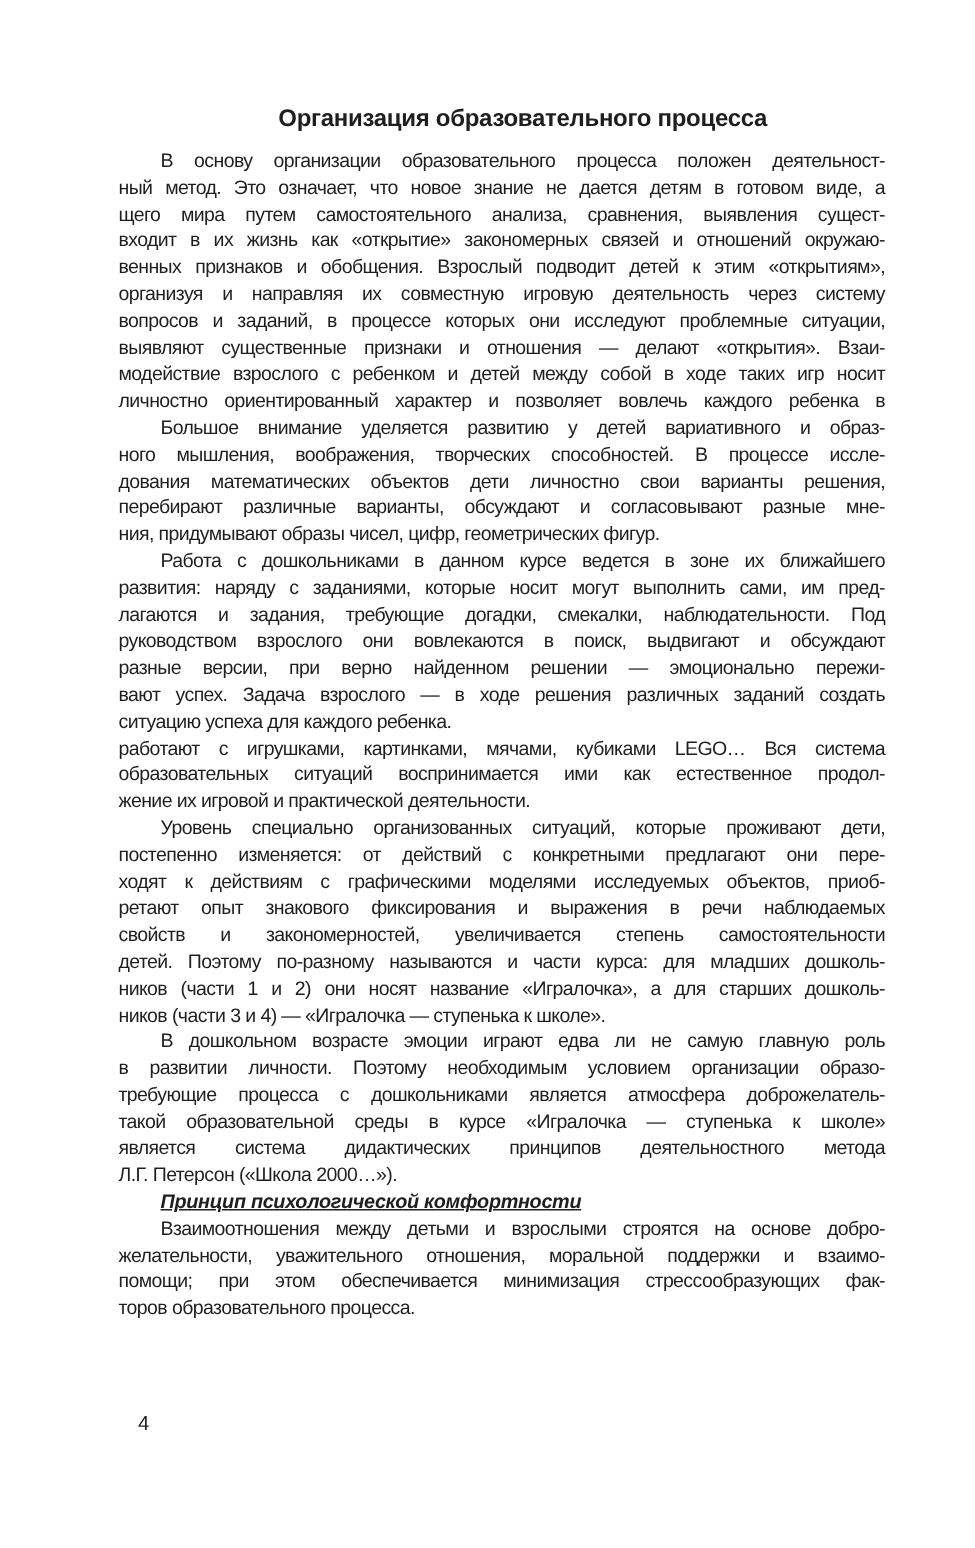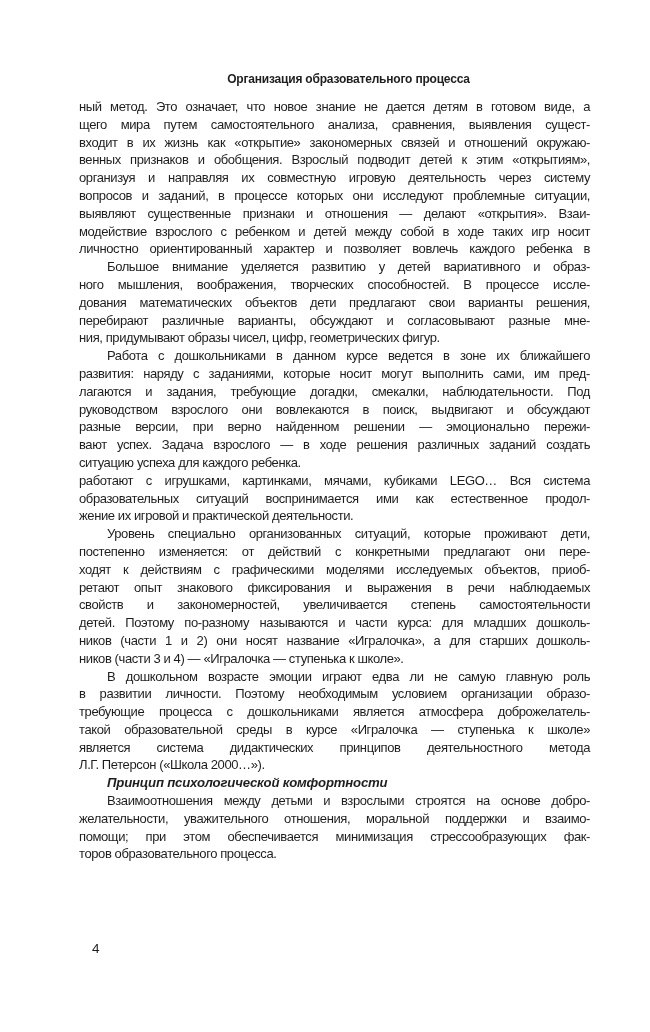--- a/index.html
+++ b/index.html
@@ -21,21 +21,21 @@
   }
   .text-col {
     position: absolute;
     left: 79px;
     top: 70px;
     width: 511px;
     color: #1e1e1e;
   }
   .title {
     font-weight: bold;
-    font-size: 12px;
+    font-size: 16px;
     line-height: 19px;
     letter-spacing: -0.2px;
     text-align: center;
     margin: 0 0 9px 28px;
   }
   .para {
     margin: 0;
     padding: 0;
   }
   .line {
@@ -55,51 +55,53 @@
   }
   .subheading {
     font-weight: bold;
     font-style: italic;
     font-size: 13.2px;
     line-height: 17.8px;
     height: 17.8px;
     letter-spacing: -0.2px;
     text-indent: 28px;
     margin: 0;
+    text-decoration: underline;
   }
   .pagenum {
     position: absolute;
     left: 92px;
     top: 941px;
     font-size: 13.5px;
     color: #1e1e1e;
   }
 </style>
 </head>
 <body style="background: rgb(255, 255, 255);">
 
 <div class="page">
   <div class="text-col" style="color: rgb(30, 30, 30);">
     <h1 class="title">Организация образовательного процесса</h1>
     <div id="doc-body">
         <div class="para">
+          <div class="line first">В основу организации образовательного процесса положен деятельност-</div>
           <div class="line">ный метод. Это означает, что новое знание не дается детям в готовом виде, а</div>
           <div class="line">щего мира путем самостоятельного анализа, сравнения, выявления сущест-</div>
           <div class="line">входит в их жизнь как «открытие» закономерных связей и отношений окружаю-</div>
           <div class="line">венных признаков и обобщения. Взрослый подводит детей к этим «открытиям»,</div>
           <div class="line">организуя и направляя их совместную игровую деятельность через систему</div>
           <div class="line">вопросов и заданий, в процессе которых они исследуют проблемные ситуации,</div>
           <div class="line">выявляют существенные признаки и отношения — делают «открытия». Взаи-</div>
           <div class="line">модействие взрослого с ребенком и детей между собой в ходе таких игр носит</div>
           <div class="line">личностно ориентированный характер и позволяет вовлечь каждого ребенка в</div>
         </div>
         <div class="para">
           <div class="line first">Большое внимание уделяется развитию у детей вариативного и образ-</div>
           <div class="line">ного мышления, воображения, творческих способностей. В процессе иссле-</div>
-          <div class="line">дования математических объектов дети предлагают свои варианты решения,</div>
+          <div class="line">дования математических объектов дети личностно свои варианты решения,</div>
           <div class="line">перебирают различные варианты, обсуждают и согласовывают разные мне-</div>
           <div class="line last">ния, придумывают образы чисел, цифр, геометрических фигур.</div>
         </div>
         <div class="para">
           <div class="line first">Работа с дошкольниками в данном курсе ведется в зоне их ближайшего</div>
           <div class="line">развития: наряду с заданиями, которые носит могут выполнить сами, им пред-</div>
           <div class="line">лагаются и задания, требующие догадки, смекалки, наблюдательности. Под</div>
           <div class="line">руководством взрослого они вовлекаются в поиск, выдвигают и обсуждают</div>
           <div class="line">разные версии, при верно найденном решении — эмоционально пережи-</div>
           <div class="line">вают успех. Задача взрослого — в ходе решения различных заданий создать</div>

